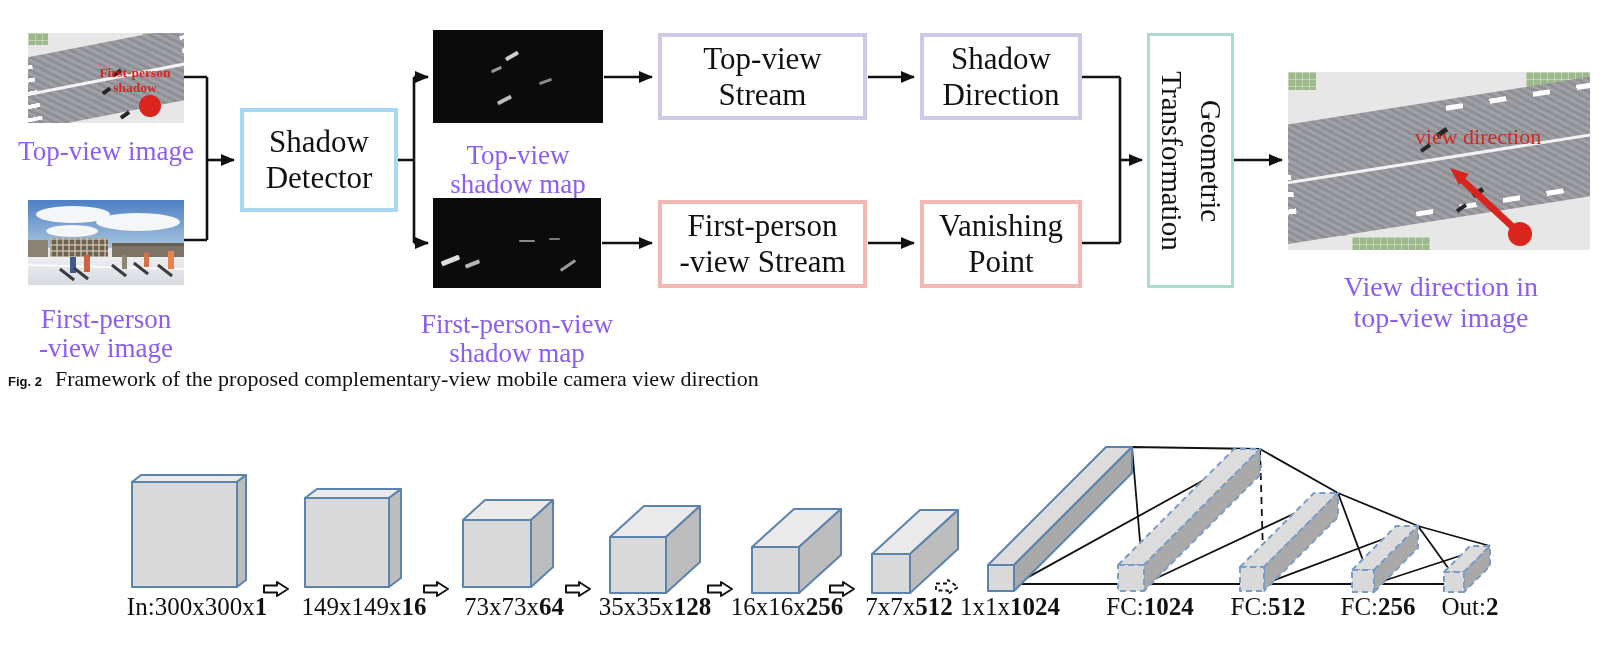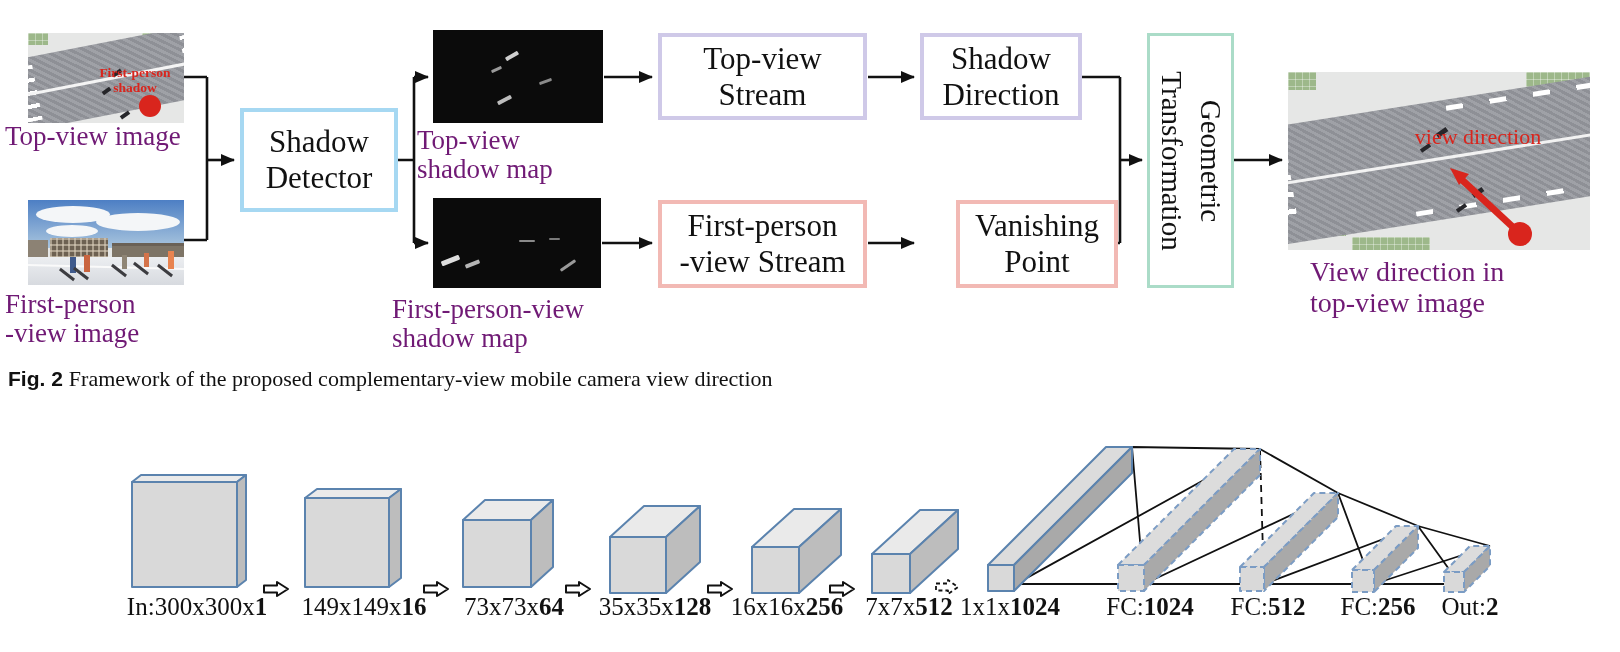--- a/index.html
+++ b/index.html
@@ -12,25 +12,25 @@
         display:flex;flex-direction:column;align-items:center;justify-content:center;
         text-align:center;font-size:31px;line-height:36px;}
   .fbox .l{display:block;}
   .b-blue{border:4px solid #a6d8f2;}
   .b-lav{border:4px solid #cfc9e8;}
   .b-pink{border:4px solid #f2b9b4;}
   .b-green{border:3px solid #abdcc8;}
   .rot-inner{position:absolute;left:50%;top:50%;width:258px;text-align:center;
              transform:translate(-50%,-50%) rotate(90deg);font-size:29px;line-height:39px;}
   
-  .cap{position:absolute;z-index:2;text-align:left;font-size:27px;line-height:29px;color:#701a75;}
+  .cap{position:absolute;z-index:2;text-align:center;font-size:27px;line-height:29px;color:#8b5cf6;margin-top:15px;}
   .cap .l{display:block;}
   .out-cap{font-size:28px;line-height:31px;}
   .figcap{position:absolute;z-index:2;left:8px;top:366px;font-size:22px;white-space:nowrap;}
-  .figcap .fl{font-family:"Liberation Sans", sans-serif;font-weight:bold;font-size:21px;margin-right:6px;}
+  .figcap .fl{font-family:"Liberation Sans", sans-serif;font-weight:bold;font-size:13px;margin-right:13px;}
   .cnn-label{position:absolute;z-index:2;top:593px;transform:translateX(-50%);
              font-size:25px;white-space:nowrap;margin-left:12px;}
   .cnn-label b{font-weight:bold;}
   
   .thumb{position:absolute;z-index:2;overflow:hidden;background:#e6e7e6;}
   .t1{left:28px;top:33px;width:156px;height:90px;}
   .grass{position:absolute;background-color:#9db88a;
          background-image:linear-gradient(rgba(255,255,255,.35) 1px,transparent 1px),
                           linear-gradient(90deg,rgba(255,255,255,.35) 1px,transparent 1px);
          background-size:7px 7px;}
@@ -266,21 +266,21 @@
     <span class="l">Stream</span>
   </div>
   <div class="fbox b-lav" style="left:920px;top:33px;width:162px;height:87px;">
     <span class="l">Shadow</span>
     <span class="l">Direction</span>
   </div>
   <div class="fbox b-pink" style="left:658px;top:200px;width:209px;height:88px;">
     <span class="l">First-person</span>
     <span class="l">-view Stream</span>
   </div>
-  <div class="fbox b-pink" style="left:956px;top:200px;width:162px;height:88px;">
+  <div class="fbox b-pink" style="left:920px;top:200px;width:162px;height:88px;">
     <span class="l">Vanishing</span>
     <span class="l">Point</span>
   </div>
 
   <div class="fbox b-green" style="left:1147px;top:33px;width:87px;height:255px;">
     <div class="rot-inner">
       <span class="l">Geometric</span>
       <span class="l">Transformation</span>
     </div>
   </div>

